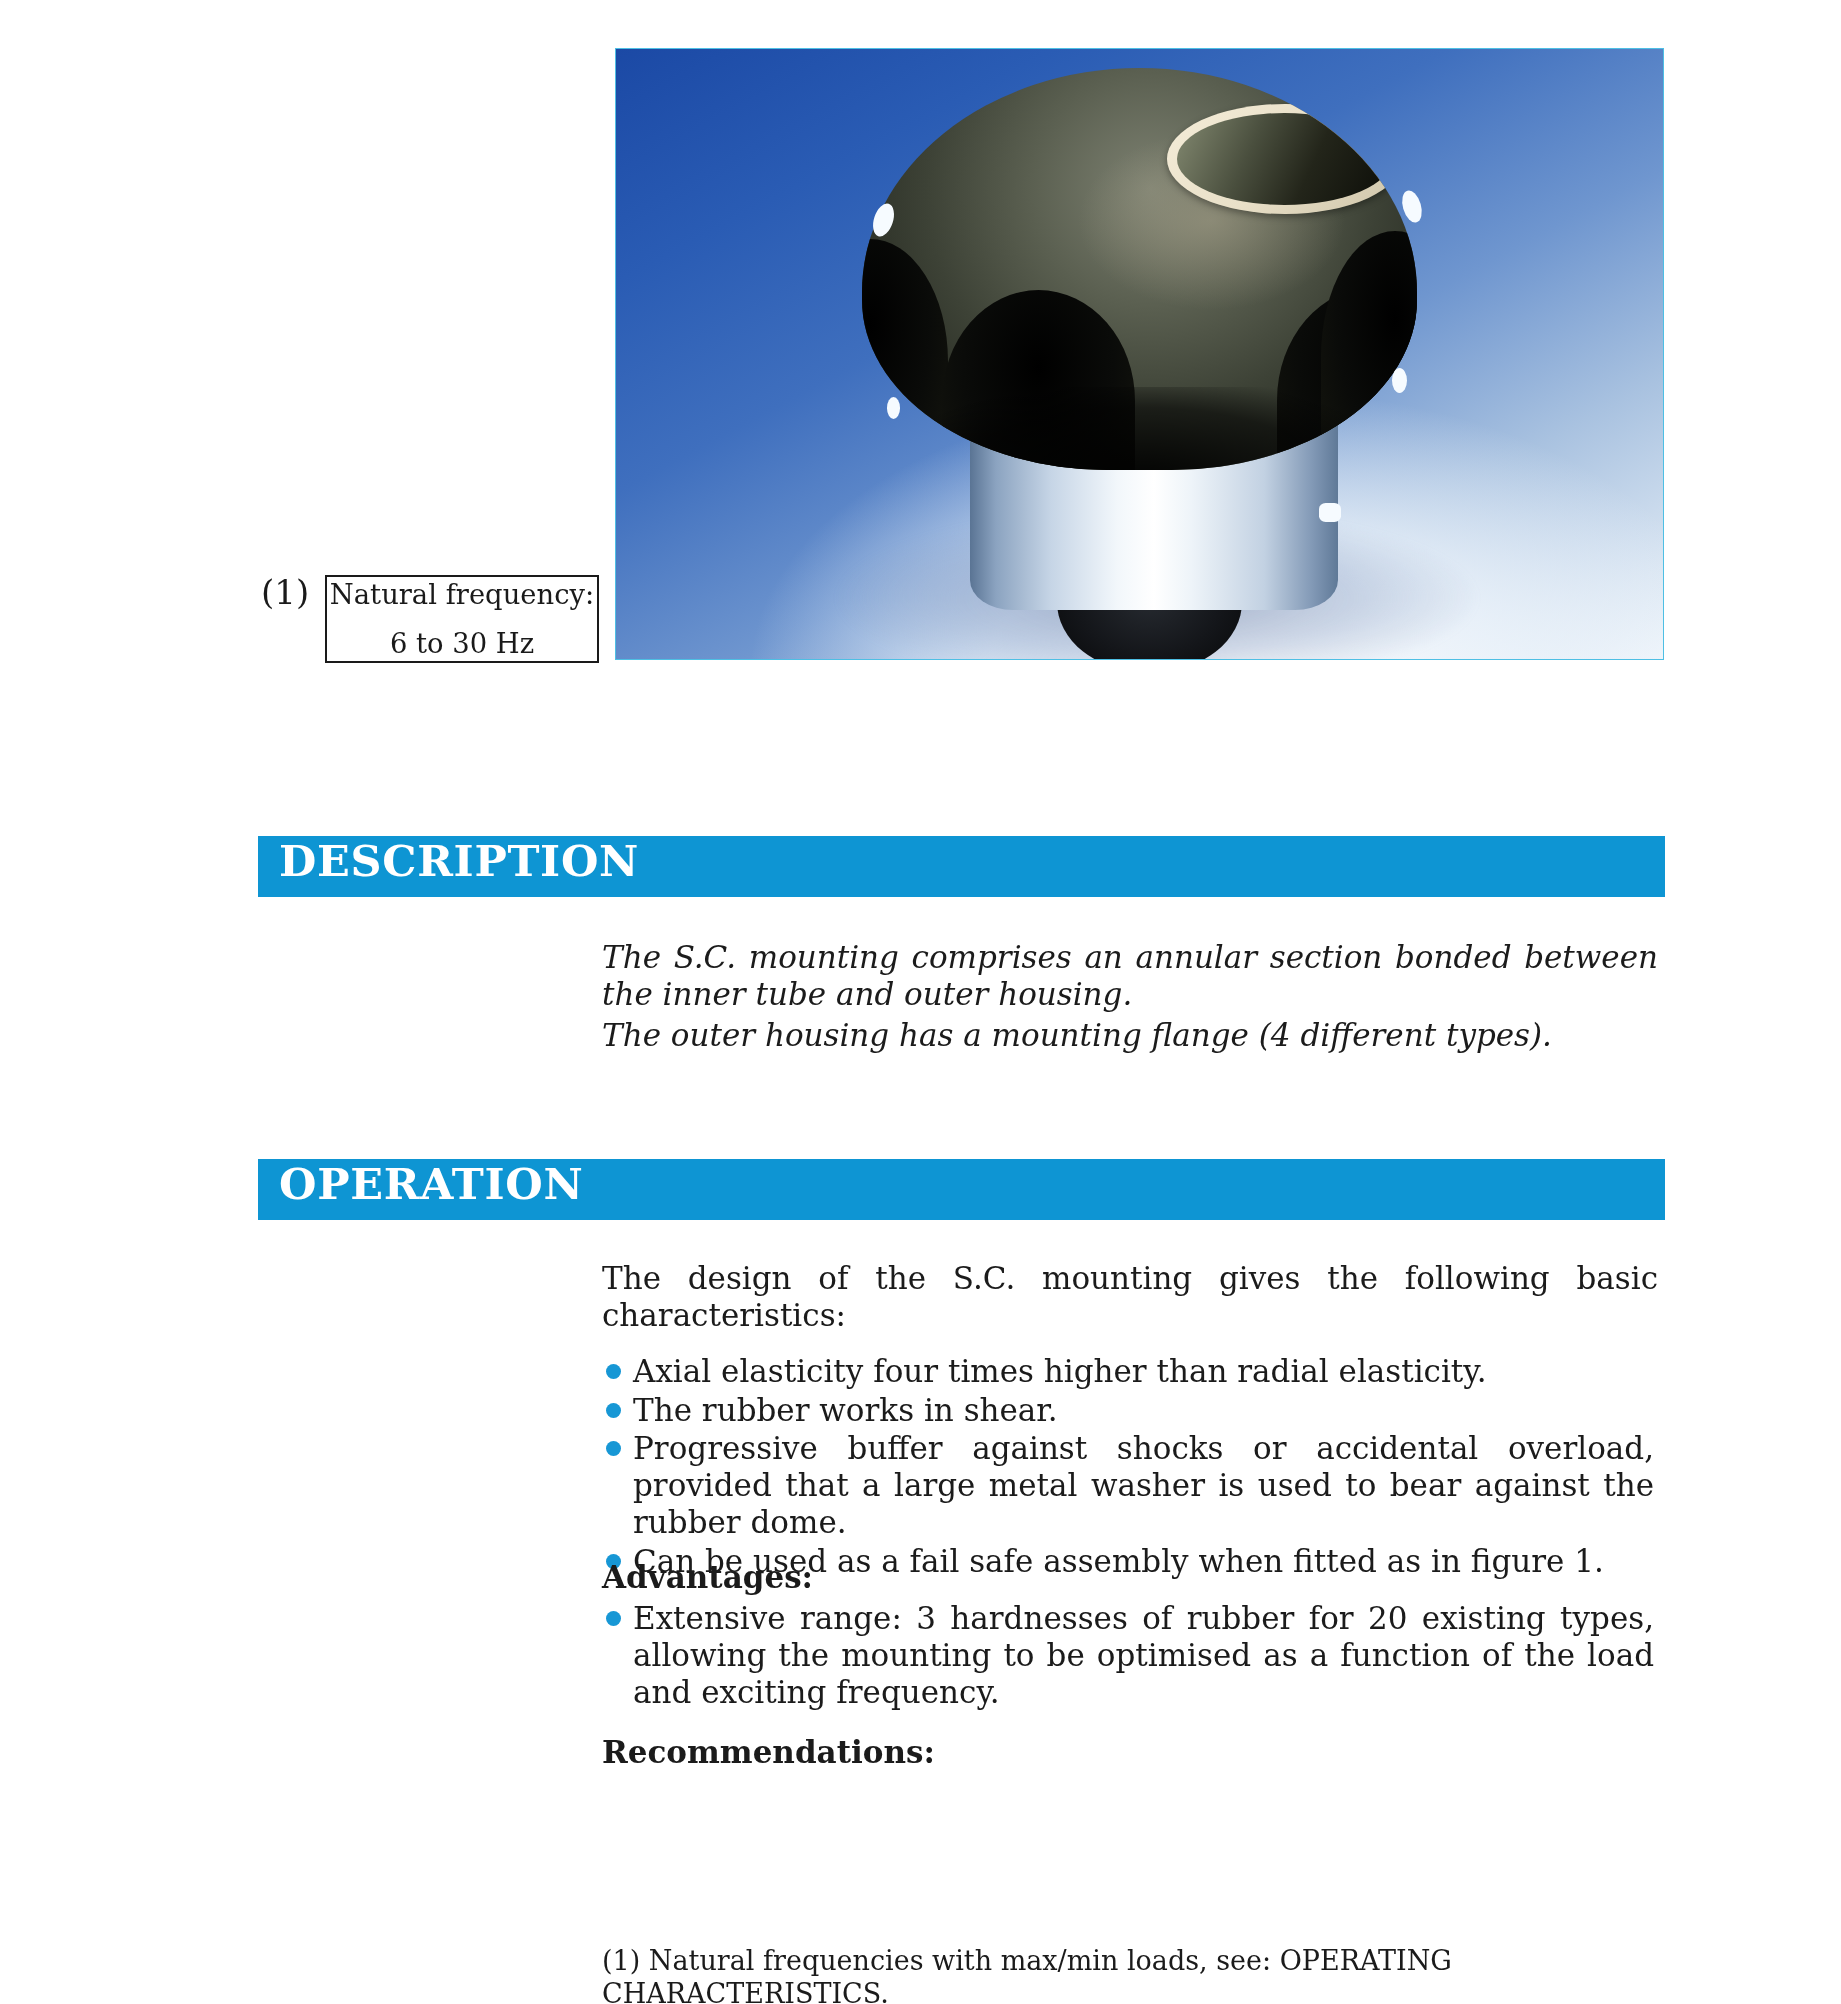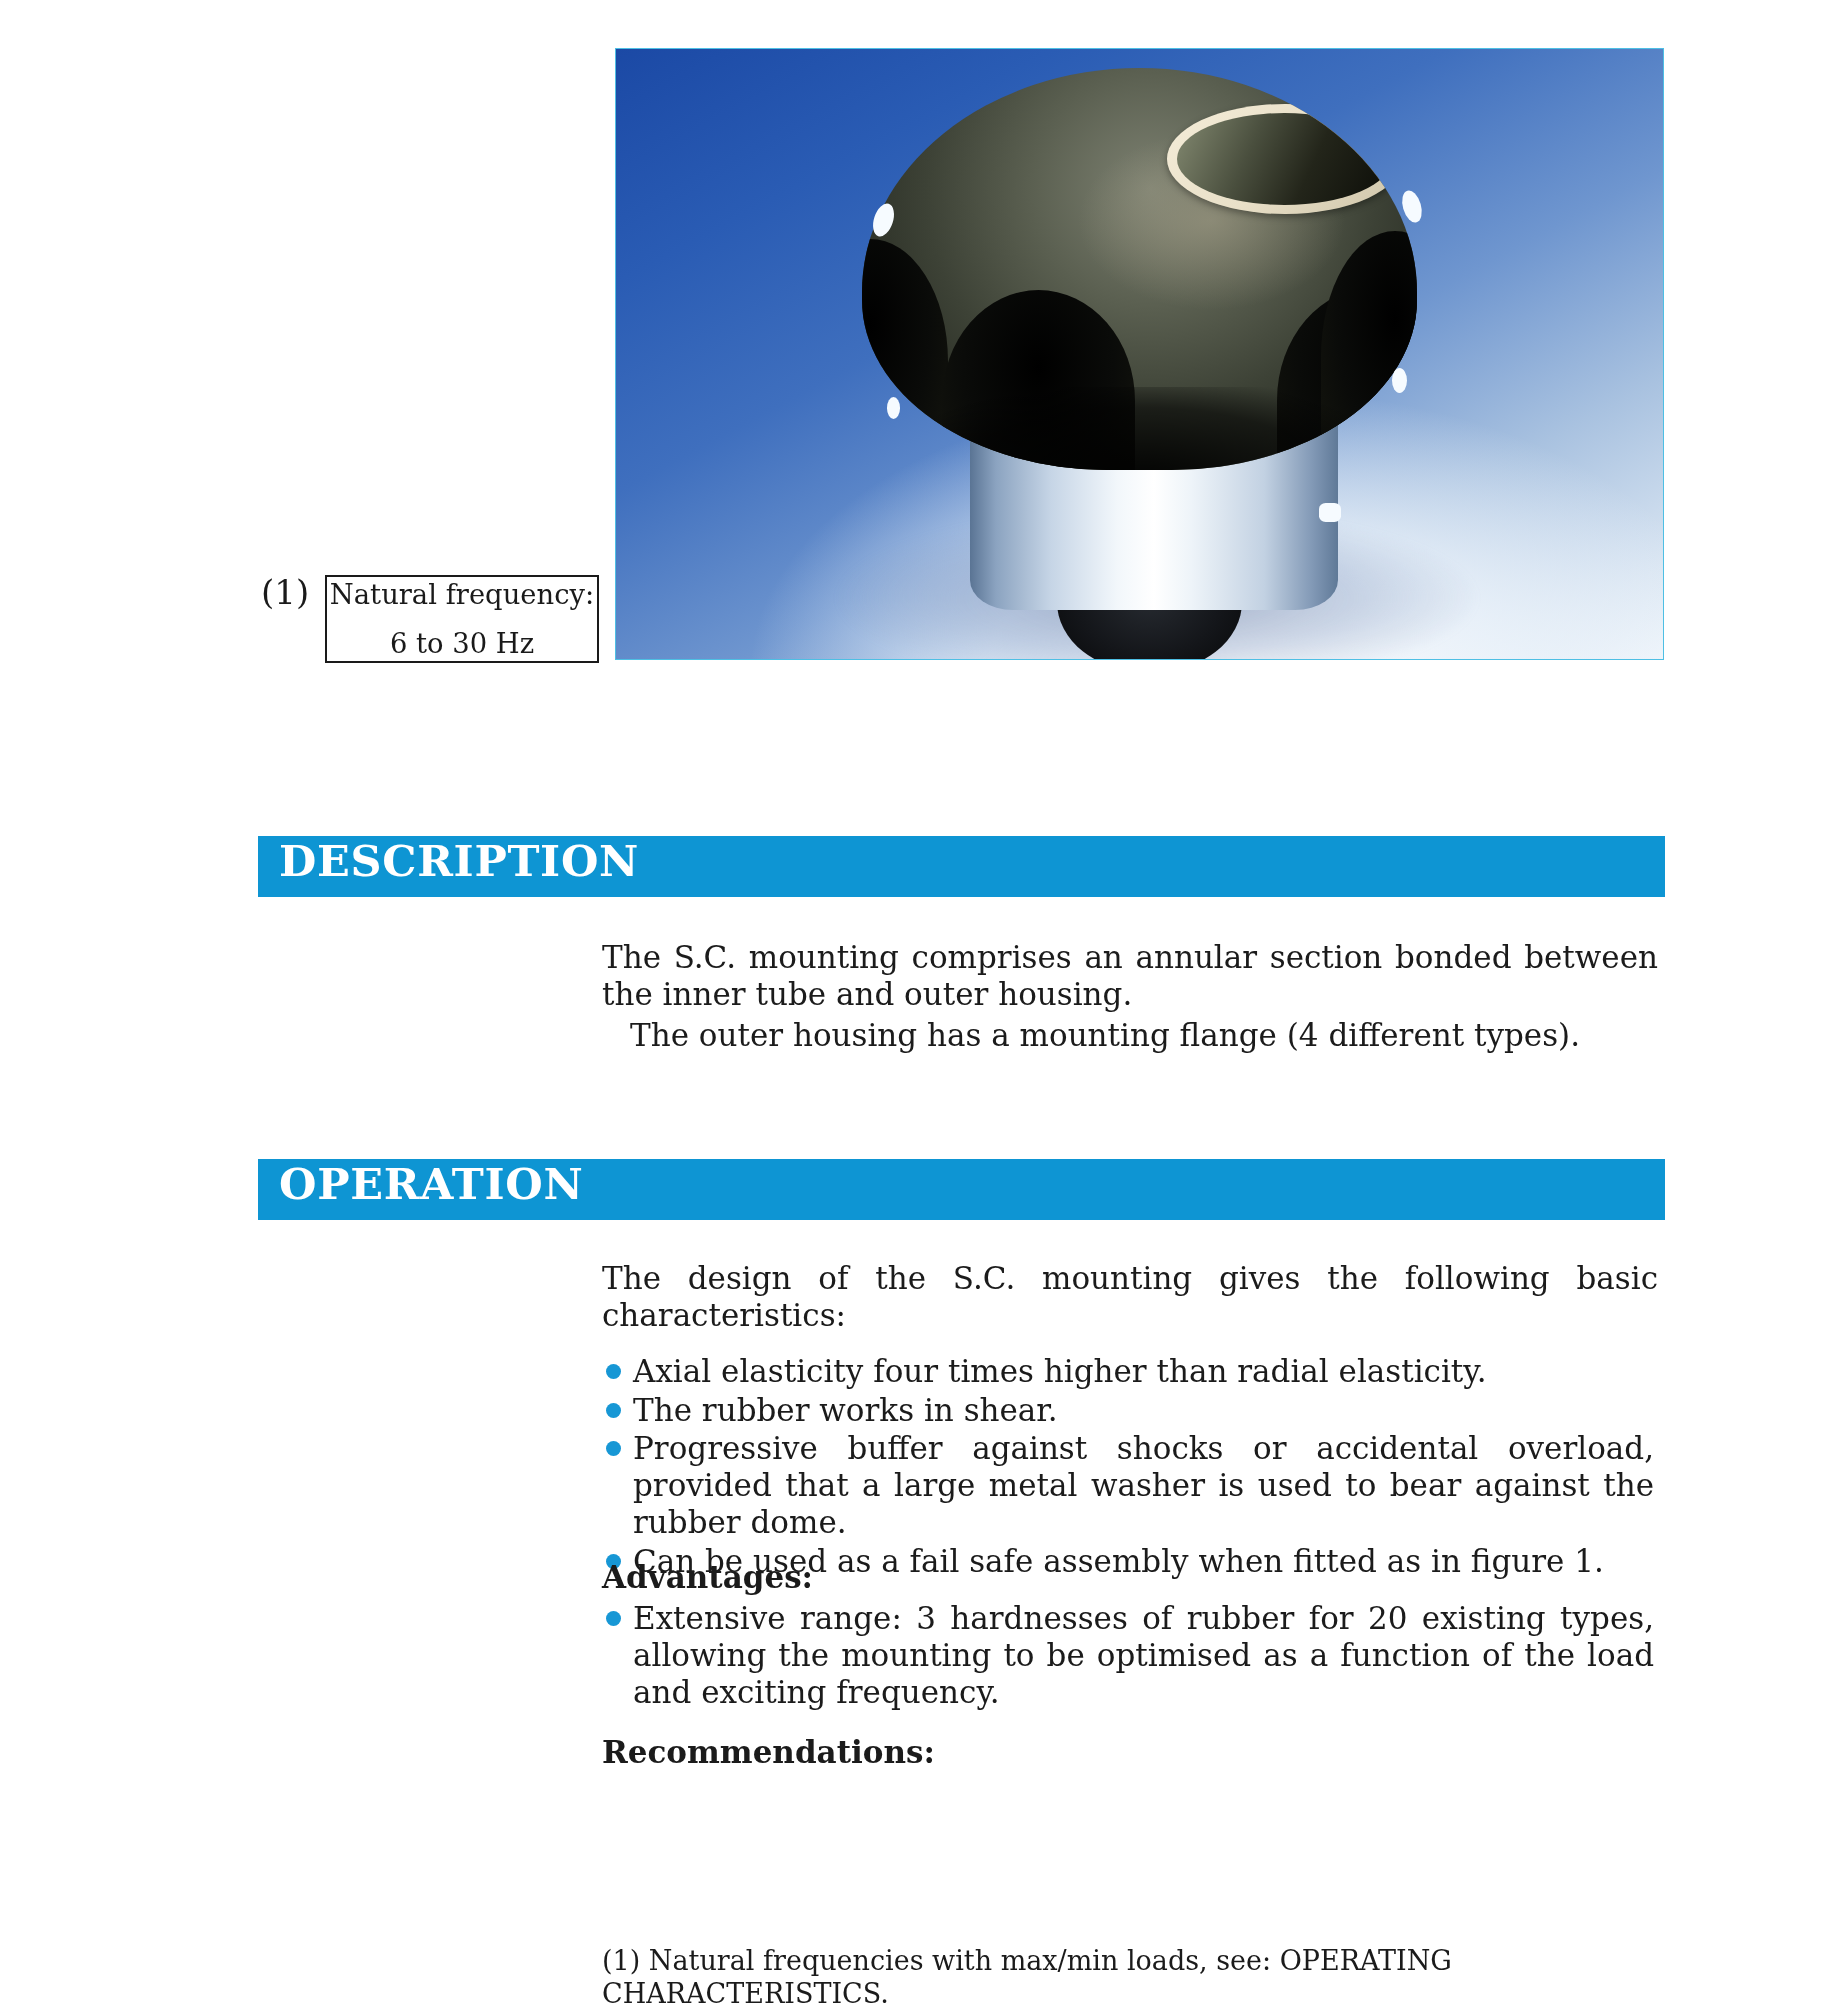--- a/index.html
+++ b/index.html
@@ -79,22 +79,22 @@
   .bar{
     position:absolute;left:258px;width:1407px;height:61px;
     display:flex;align-items:center;box-sizing:border-box;padding-left:21px;padding-bottom:11px;
     color:#ffffff;font-size:43px;font-weight:bold;letter-spacing:0.7px;
   }
   .bar-description{top:836px;}
   .bar-operation{top:1159px;}
   
   .copy{position:absolute;left:602px;width:1056px;font-size:31px;line-height:37px;color:#1b1b1b;}
   .copy p{margin:0;text-align:justify;}
-  .desc-block{top:939px;}
-  .desc-block p + p{margin-top:4.4px;margin-left:28px;}
+  .desc-block{top:939px;font-style:italic;}
+  .desc-block p + p{margin-top:4.4px;}
   .op-intro{top:1260px;}
   .bullets{top:1349px;}
   .adv-block{top:1559px;}
   .rec-block{top:1734px;}
   ul.blist{list-style:none;margin:4px;padding:0;}
   ul.blist li{display:flex;margin:0 0 1.5px 0;}
   .dot{flex:0 0 15px;width:15px;height:15px;border-radius:50%;background:#1797d5;margin:11px 12px 0 0;}
   .btext{flex:1;text-align:justify;}
   .subhead{font-weight:bold;margin:0 0 6px 0;}
   

